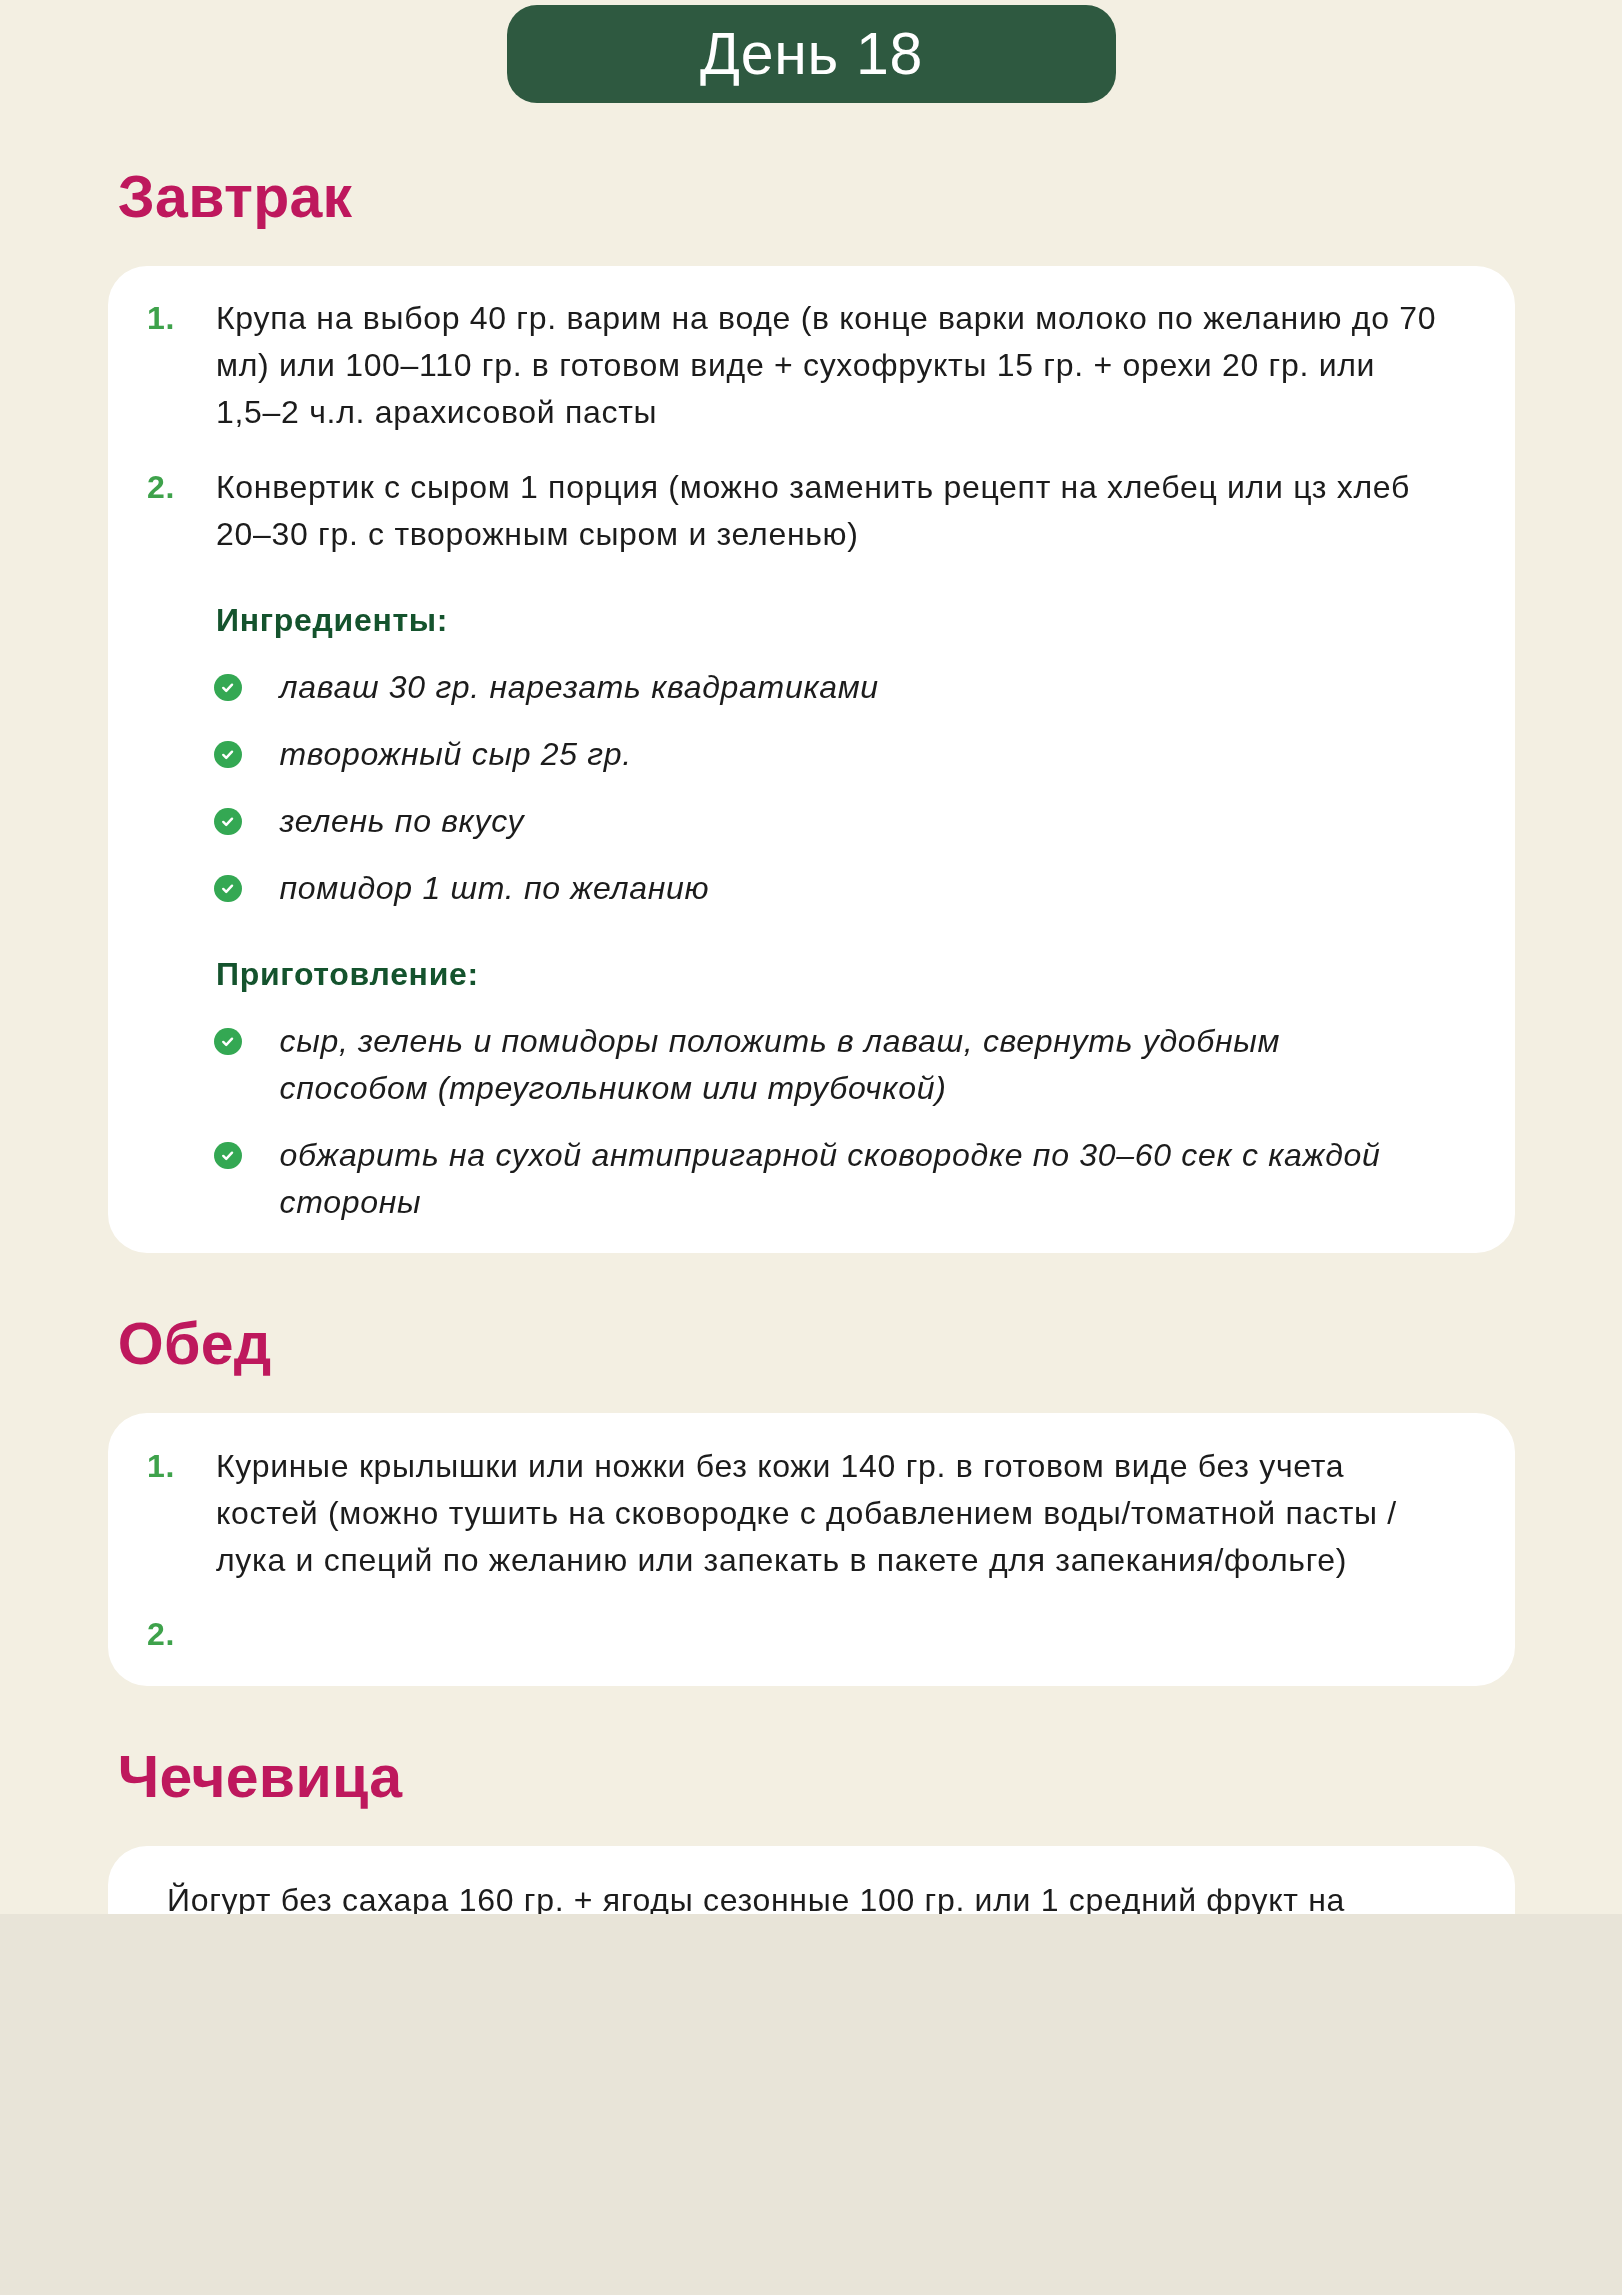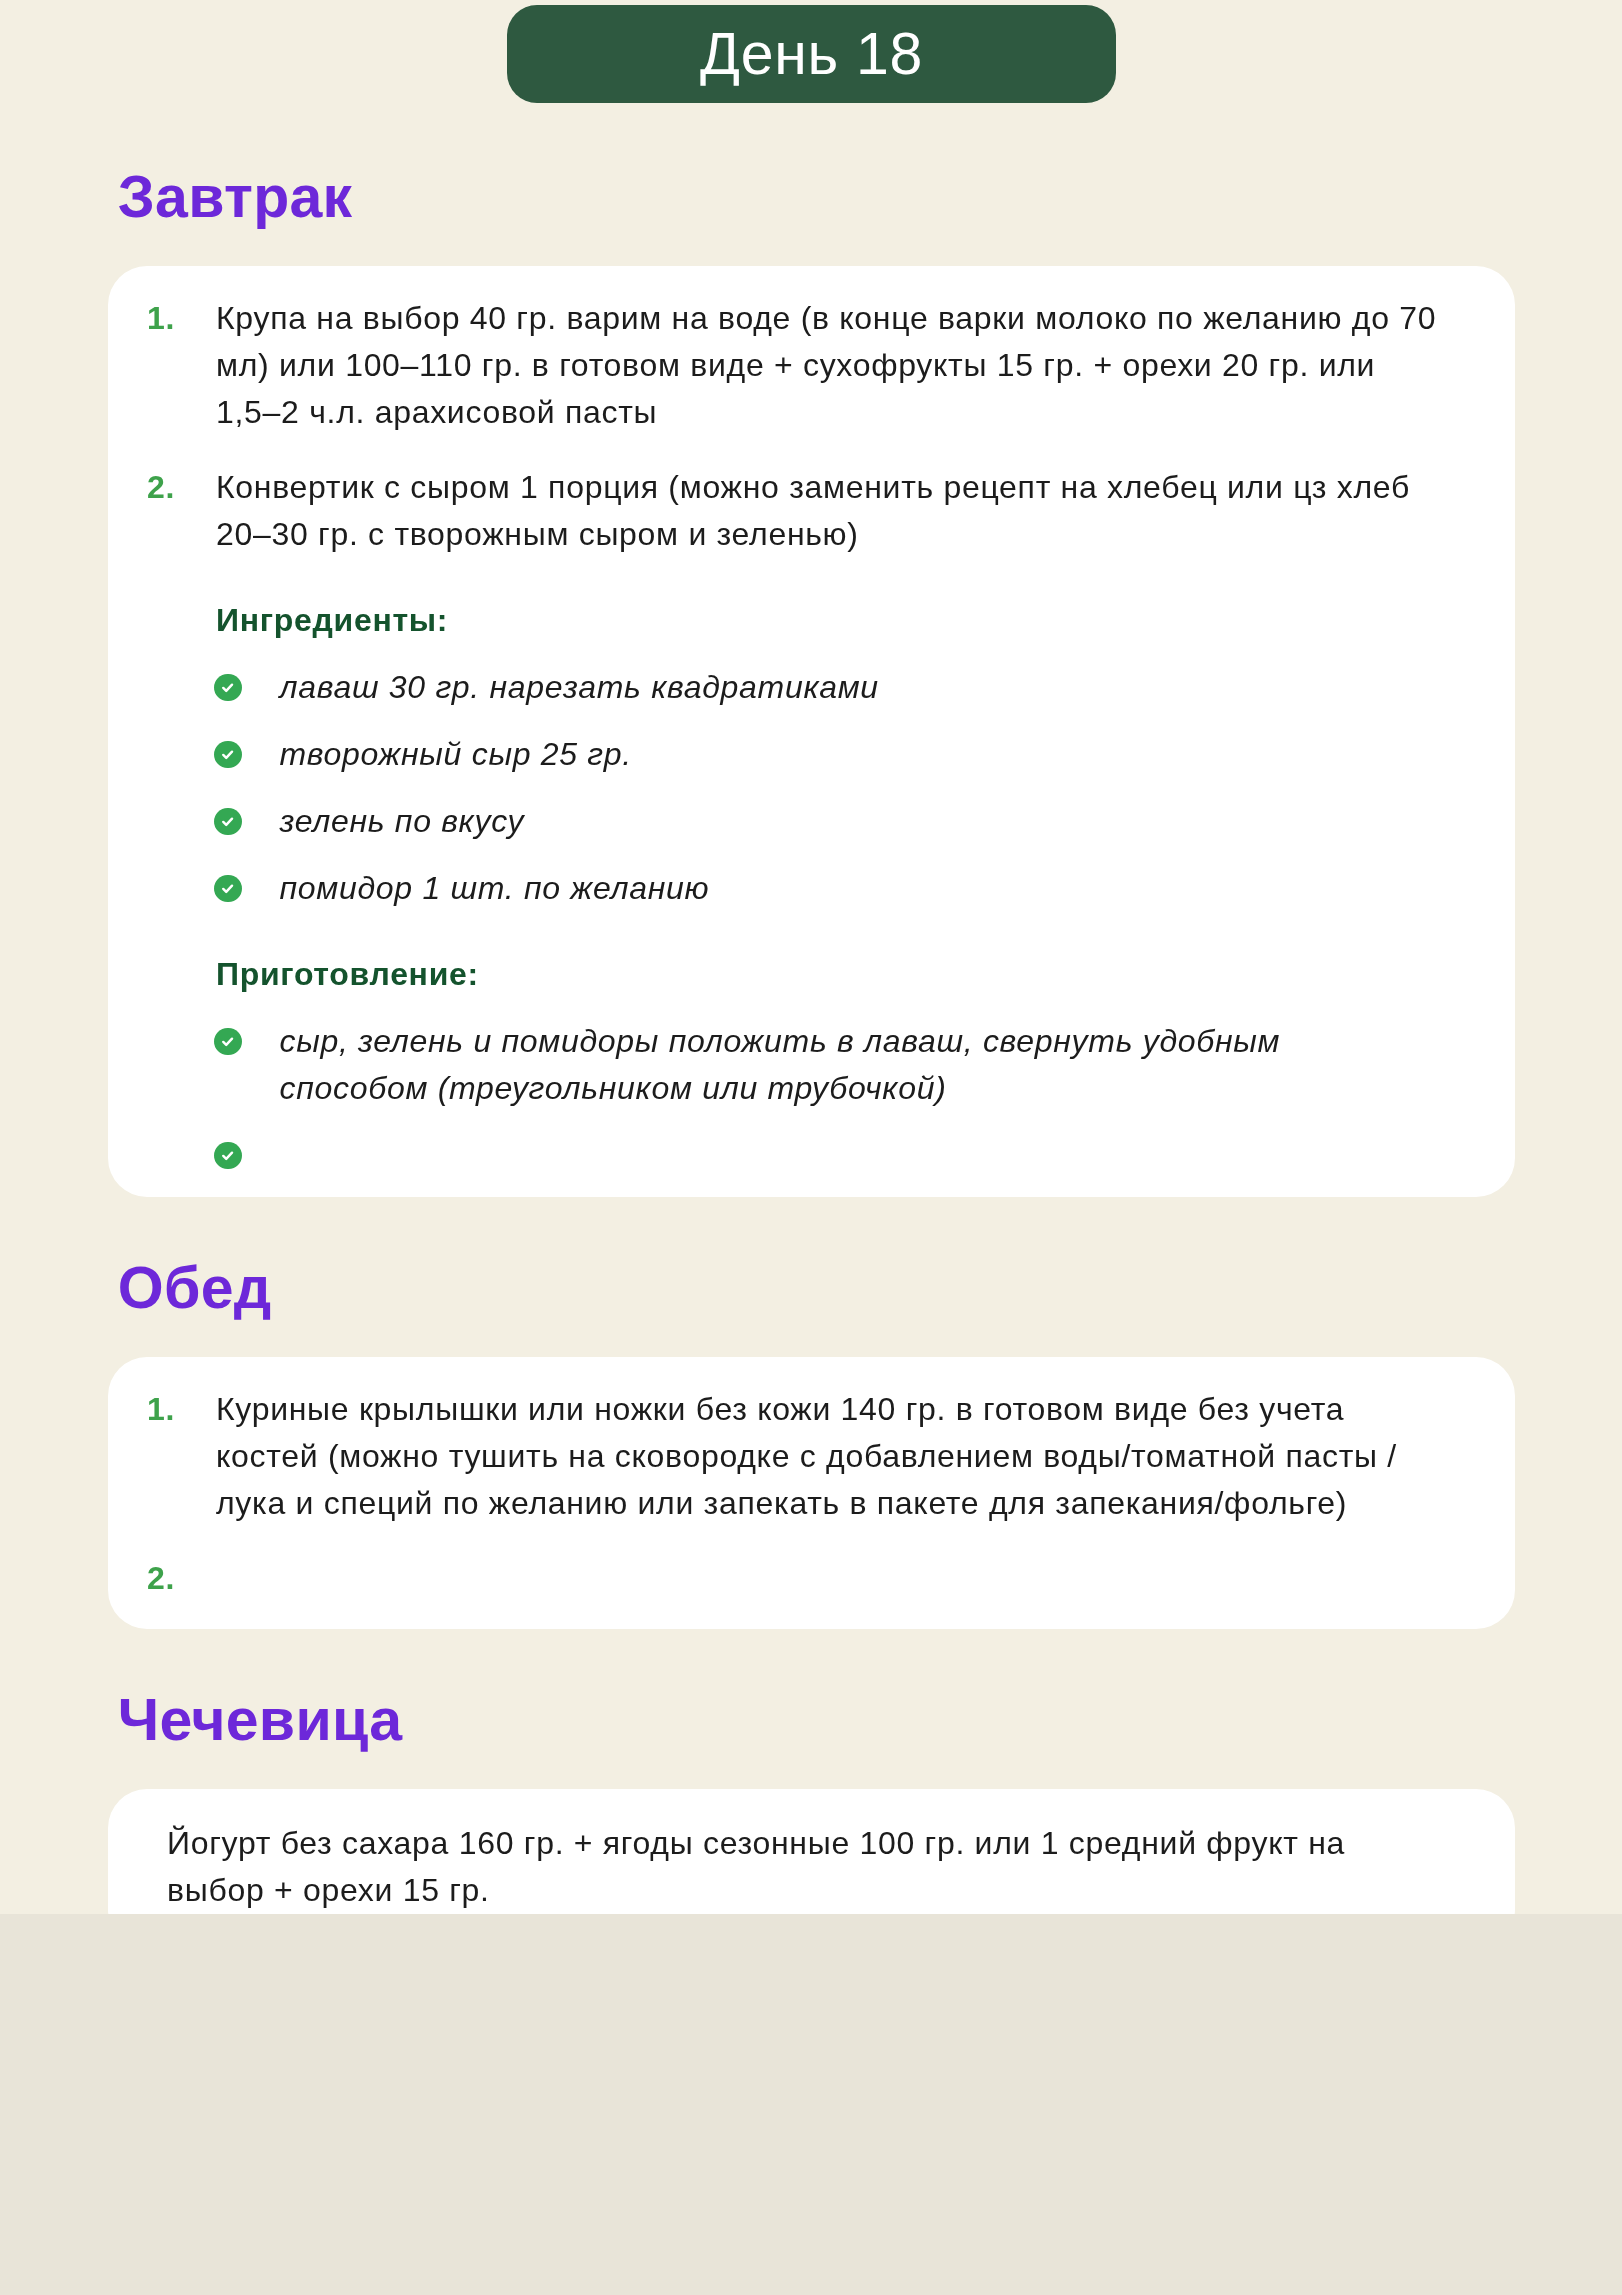--- a/index.html
+++ b/index.html
@@ -26,21 +26,21 @@
   .badge span {
     color: #FFFFFF;
     font-size: 59px;
     font-weight: 500;
     letter-spacing: 0.7px;
   }
   .content { padding: 0 108px; }
   .section-title {
     font-size: 59px;
     font-weight: 700;
-    color: #6d28d9;
+    color: #be185d;
     letter-spacing: 0.3px;
     margin: 59px 0 36px 9.8px;
     line-height: 1.1;
   }
   .section-title.first { margin-top: 62px; }
   .card {
     background: #FFFFFF;
     border-radius: 39px;
     padding: 29.4px 49px 27.5px 39px;
   }
@@ -172,20 +172,21 @@
             </svg>
         </span>
         <p class="ctext">сыр, зелень и помидоры положить в лаваш, свернуть удобным способом (треугольником или трубочкой)</p>
       </div>
       <div class="check-row">
         <span class="check-icon">
           <svg viewBox="0 0 24 24" width="17" height="17" aria-hidden="true">
               <path d="M6 12.6l4.2 4.2L18.4 8" stroke="#ffffff" stroke-width="3.4" fill="none" stroke-linecap="round" stroke-linejoin="round"></path>
             </svg>
         </span>
+        <p class="ctext">обжарить на сухой антипригарной сковородке по 30–60 сек с каждой стороны</p>
       </div>
 
     </div>
 
     <h1 class="section-title">Обед</h1>
 
     <div class="card">
       <div class="item">
         <span class="num">1.</span>
         <p class="itext">Куриные крылышки или ножки без кожи 140 гр. в готовом виде без учета костей (можно тушить на сковородке с добавлением воды/томатной пасты /лука и специй по желанию или запекать в пакете для запекания/фольге)</p>

